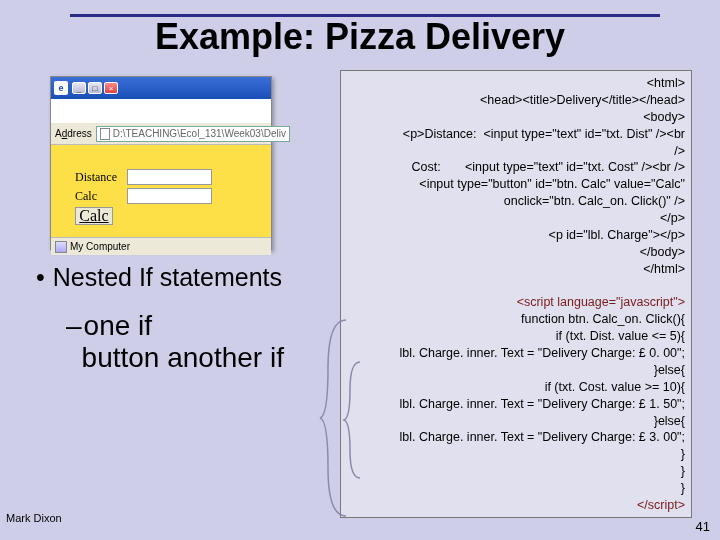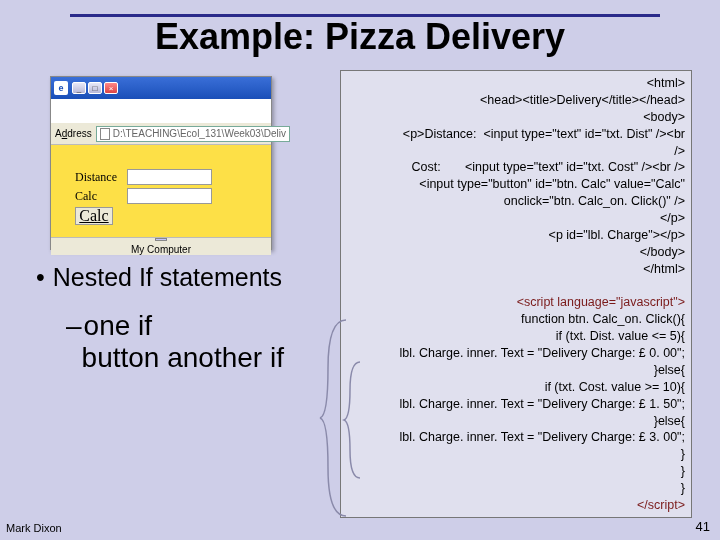--- a/index.html
+++ b/index.html
@@ -17,36 +17,36 @@
   .sshot-menubar { height: 18px; background: #ece9d8; border-bottom: 1px solid #bbb; display: flex; align-items: center; padding: 0 4px; font-size: 10px; gap: 10px; }
   .sshot-menubar span u { text-decoration: underline; }
   .sshot-addr { height: 22px; background: #ece9d8; border-bottom: 1px solid #bbb; display: flex; align-items: center; padding: 0 4px; font-size: 10px; gap: 4px; margin-top: 24px; }
   .sshot-addr .addrfield { flex: 1; height: 16px; background: #fff; border: 1px solid #7a9; display: flex; align-items: center; padding: 0 3px; gap: 3px; color: #666; }
   .sshot-addr .addrfield .docicon { width: 10px; height: 12px; background: #fff; border: 1px solid #888; position: relative; }
   .sshot-content { background: #fde047; height: 92px; padding: 24px; font-size: 12px; font-family: "Times New Roman", serif; }
   .sshot-content .row { display: flex; align-items: center; margin-bottom: 3px; }
   .sshot-content .lbl { width: 52px; }
   .sshot-content .inp { height: 16px; width: 85px; border: 1px solid #999; background: #fff; }
   .sshot-content .btn { height: 18px; width: 38px; border: 1px solid #999; background: #ece9d8; font-size: 16px; display: flex; align-items: center; justify-content: center; text-decoration: underline; }
-  .sshot-status { height: 18px; background: #ece9d8; border-top: 1px solid #bbb; display: flex; align-items: center; padding: 0 4px; font-size: 10px; gap: 3px; flex-direction: column; }
+  .sshot-status { height: 18px; background: #ece9d8; border-top: 1px solid #bbb; display: flex; align-items: center; padding: 0 4px; font-size: 10px; gap: 3px; }
   .sshot-status .cicon { width: 12px; height: 12px; background: linear-gradient(#ddf,#aaf); border: 1px solid #888; }
 
   .bullets { position: absolute; top: 264px; left: 36px; width: 280px; color: #000; }
   .bullets .b1 { font-size: 25px; display: flex; align-items: flex-start; gap: 8px; margin-bottom: 18px; line-height: 1.1; }
   .bullets .b1 .dot { font-size: 25px; line-height: 1.1; }
   .bullets .b2 { font-size: 28px; margin-left: 30px; line-height: 1.15; }
   .bullets .b2 .dash { margin-right: 2px; }
 
   .codebox { position: absolute; top: 70px; left: 340px; width: 352px; height: 448px; background: #e0e0ee; border: 1px solid #777; font-family: Arial, sans-serif; font-size: 12.5px; line-height: 1.35; padding: 4px 6px; white-space: pre; overflow: hidden; color: #000; text-align: right; }
   .codebox .kw { color: #7a1a1a; }
 
   .brace { position: absolute; left: 318px; width: 30px; }
   .brace svg { width: 100%; height: 100%; }
 
-  .footer-left { position: absolute; bottom: 6px; left: 6px; font-size: 11px; color: #000; }
+  .footer-left { position: absolute; bottom: 16px; left: 6px; font-size: 11px; color: #000; }
   .footer-right { position: absolute; bottom: 6px; right: 10px; font-size: 13px; color: #000; }
 </style>
 </head>
 <body>
 
 <div class="slide">
   <div class="title-rule"></div>
   <div class="title">Example: Pizza Delivery</div>
 
   <div class="screenshot">

